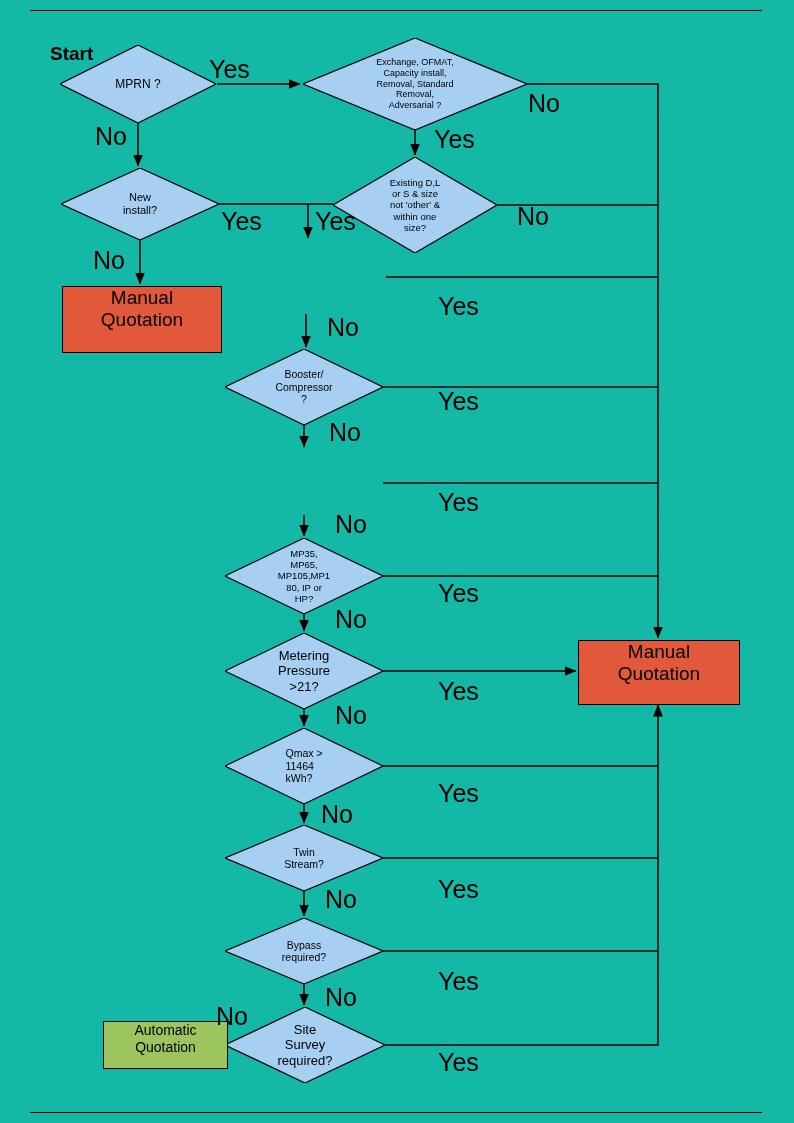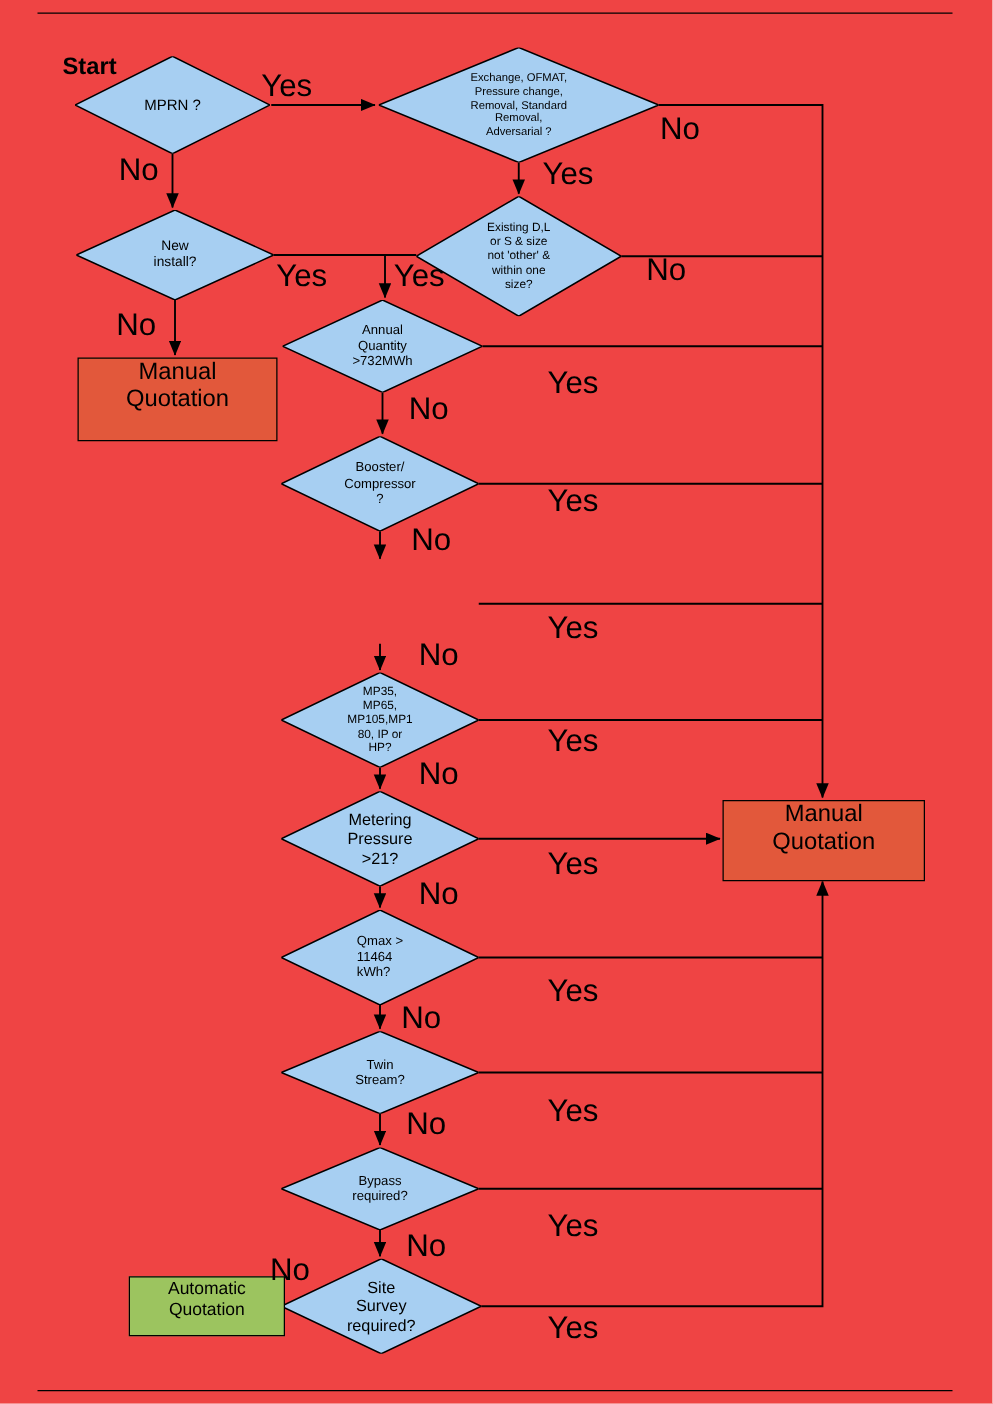--- a/index.html
+++ b/index.html
@@ -1,16 +1,16 @@
 <!DOCTYPE html>
 <html style="--decision-fill: #A7CFF2; --decision-border: #000000; --manual-fill: #E2583B; --auto-fill: #9CC45F; --line: #000000;"><head>
 <meta charset="utf-8">
 <style>
   html,body{margin:0;padding:0;background:#fff;}
-  .stage{position:relative;width:794px;height:1123px;background:#ef4444;overflow:hidden;
+  .stage{position:relative;width:794px;height:1123px;background:#14b8a6;overflow:hidden;
          font-family:"Liberation Sans", sans-serif;color:#000;}
   .hline{position:absolute;height:1px;background:#000;}
   .start{position:absolute;left:50px;top:43px;font-size:19px;font-weight:bold;z-index:5;}
   .node{position:absolute;display:flex;align-items:center;justify-content:center;z-index:2;}
   .node svg{position:absolute;left:0;top:0;width:100%;height:100%;}
   .node polygon{fill:var(--decision-fill);stroke:var(--decision-border);stroke-width:1.2;vector-effect:non-scaling-stroke;}
   .nlabel{position:relative;white-space:pre-line;text-align:center;line-height:1.18;z-index:3;}
   .align-left .nlabel{text-align:left;}
   .box{position:absolute;display:flex;align-items:flex-start;justify-content:center;
        border:1.5px solid #000;z-index:2;}
@@ -68,49 +68,41 @@
     <svg viewBox="0 0 100 100" preserveAspectRatio="none">
         <polygon points="50,0 100,50 50,100 0,50"></polygon>
       </svg>
     <div class="nlabel">MPRN ?</div>
   </div>
   <div class="node" style="left:303px;top:38px;width:224px;height:92px;font-size:9px;">
     <svg viewBox="0 0 100 100" preserveAspectRatio="none">
         <polygon points="50,0 100,50 50,100 0,50"></polygon>
       </svg>
     <div class="nlabel">Exchange, OFMAT,
-Pressure change,
+Capacity install,
 Removal, Standard
 Removal,
 Adversarial ?</div>
   </div>
   <div class="node" style="left:333px;top:157px;width:164px;height:96px;font-size:9.5px;">
     <svg viewBox="0 0 100 100" preserveAspectRatio="none">
         <polygon points="50,0 100,50 50,100 0,50"></polygon>
       </svg>
     <div class="nlabel">Existing D,L
 or S &amp; size
 not 'other' &amp;
 within one
 size?</div>
   </div>
   <div class="node" style="left:61px;top:168px;width:158px;height:72px;font-size:11px;">
     <svg viewBox="0 0 100 100" preserveAspectRatio="none">
         <polygon points="50,0 100,50 50,100 0,50"></polygon>
       </svg>
     <div class="nlabel">New
 install?</div>
-  </div>
-  <div class="node" style="left:226px;top:240px;width:160px;height:74px;font-size:10.5px;">
-    <svg viewBox="0 0 100 100" preserveAspectRatio="none">
-        <polygon points="50,0 100,50 50,100 0,50"></polygon>
-      </svg>
-    <div class="nlabel">Annual
-Quantity
-&gt;732MWh</div>
   </div>
   <div class="node" style="left:225px;top:349px;width:158px;height:76px;font-size:10.5px;">
     <svg viewBox="0 0 100 100" preserveAspectRatio="none">
         <polygon points="50,0 100,50 50,100 0,50"></polygon>
       </svg>
     <div class="nlabel">Booster/
 Compressor
 ?</div>
   </div>
   <div class="node" style="left:225px;top:538px;width:158px;height:76px;font-size:9.5px;">

